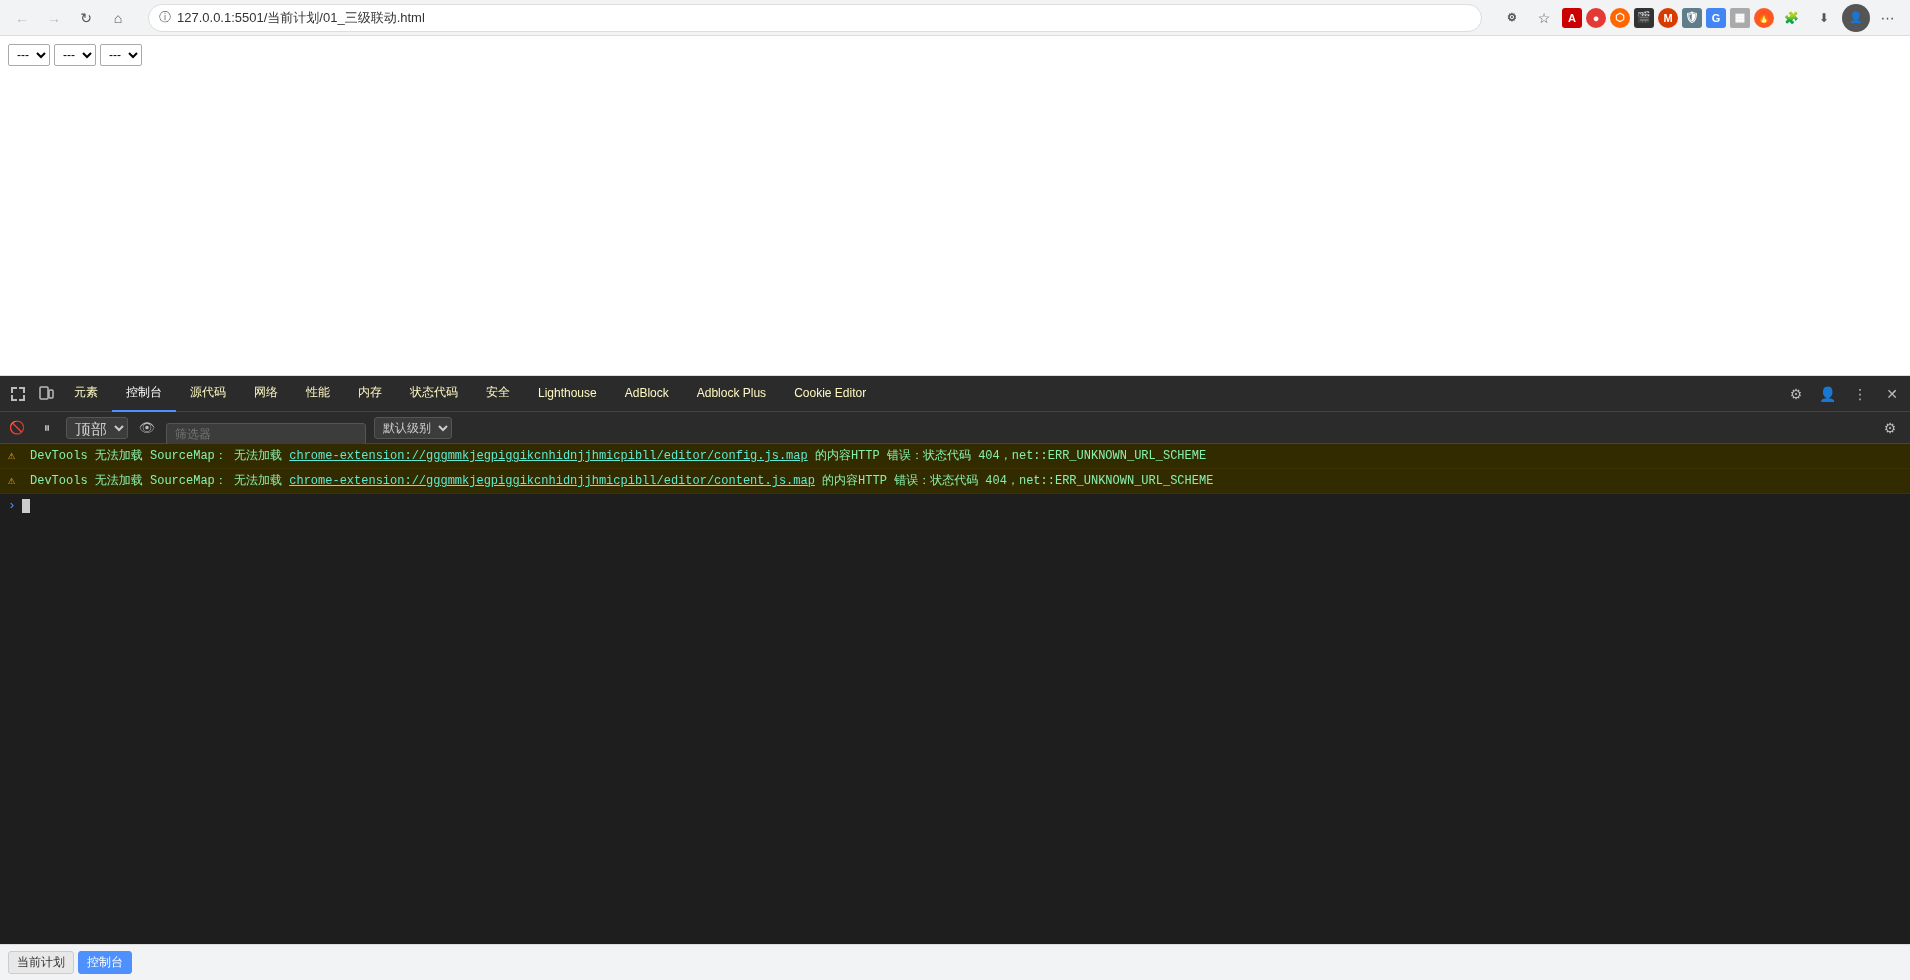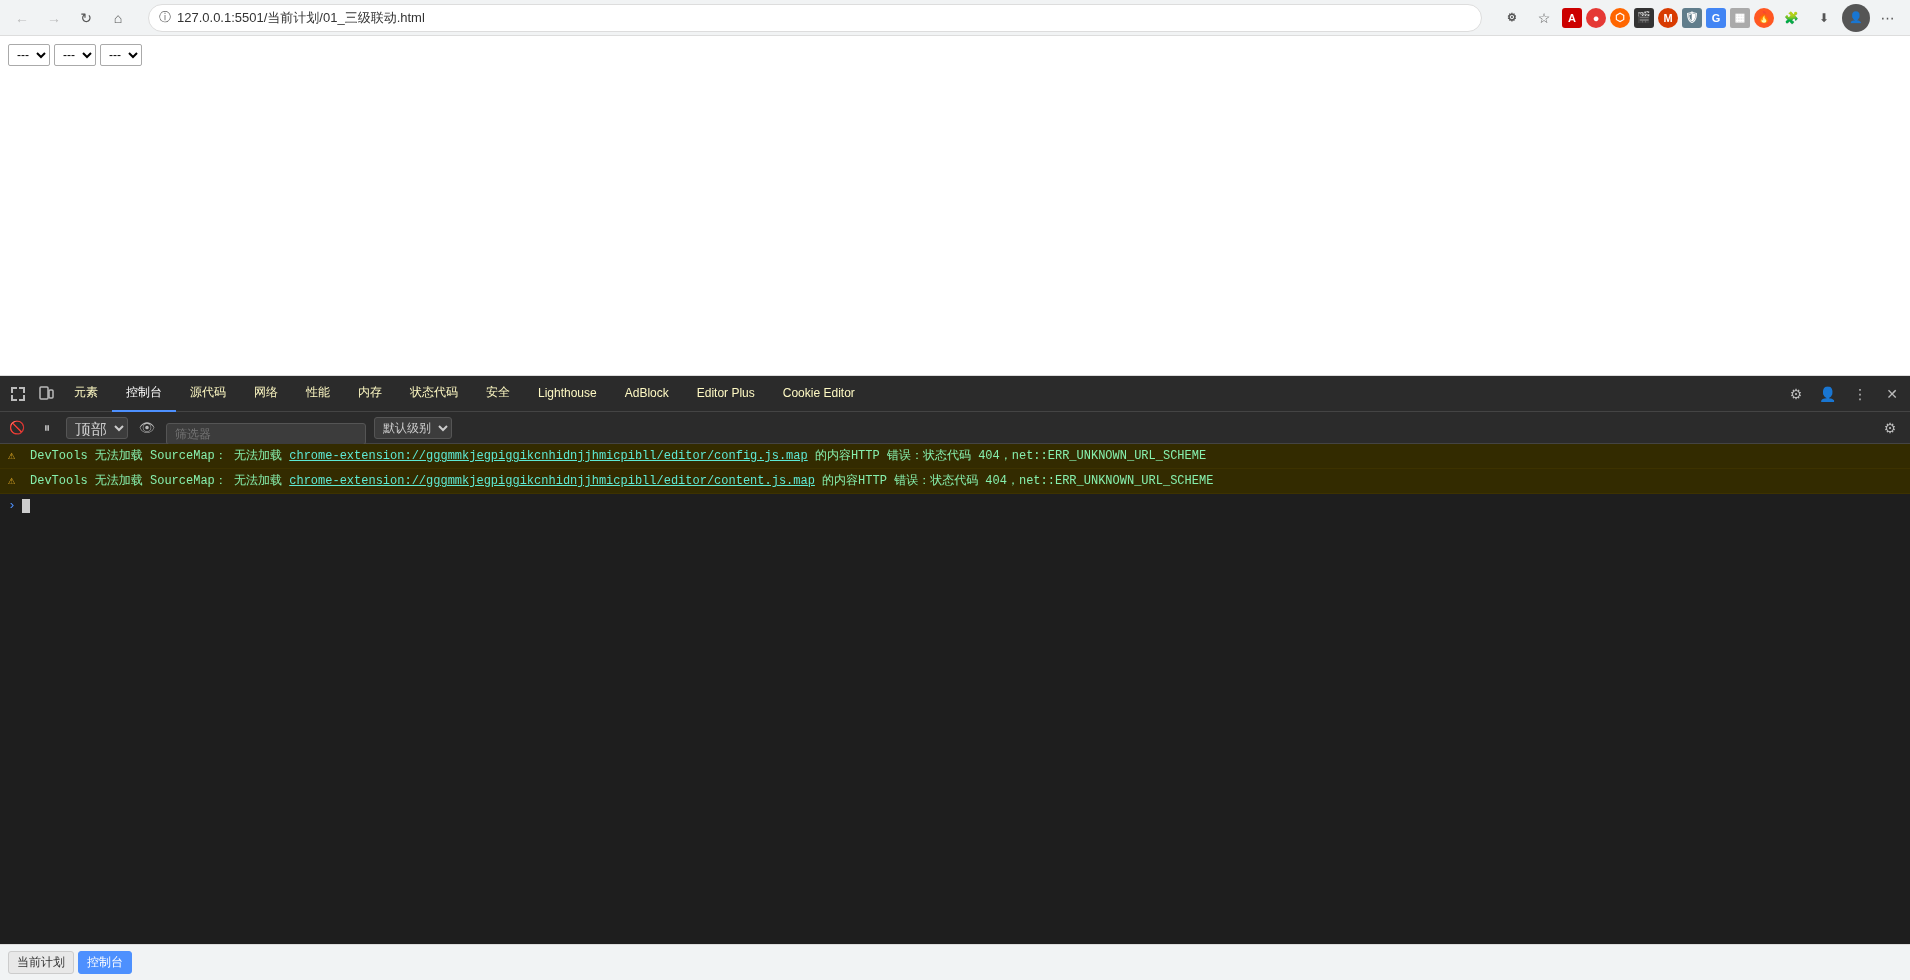--- a/index.html
+++ b/index.html
@@ -374,21 +374,21 @@
     <div class="devtools-tab">
       <span>安全</span>
     </div>
     <div class="devtools-tab">
       <span>Lighthouse</span>
     </div>
     <div class="devtools-tab">
       <span>AdBlock</span>
     </div>
     <div class="devtools-tab">
-      <span>Editor Plus</span>
+      <span>Adblock Plus</span>
     </div>
     <div class="devtools-tab">
       <span>Cookie Editor</span>
     </div>
 
     <div class="devtools-toolbar-right">
       <button class="devtools-icon-btn">⚙</button>
       <button class="devtools-icon-btn">👤</button>
       <button class="devtools-icon-btn">⋮</button>
       <button class="devtools-icon-btn">✕</button>

